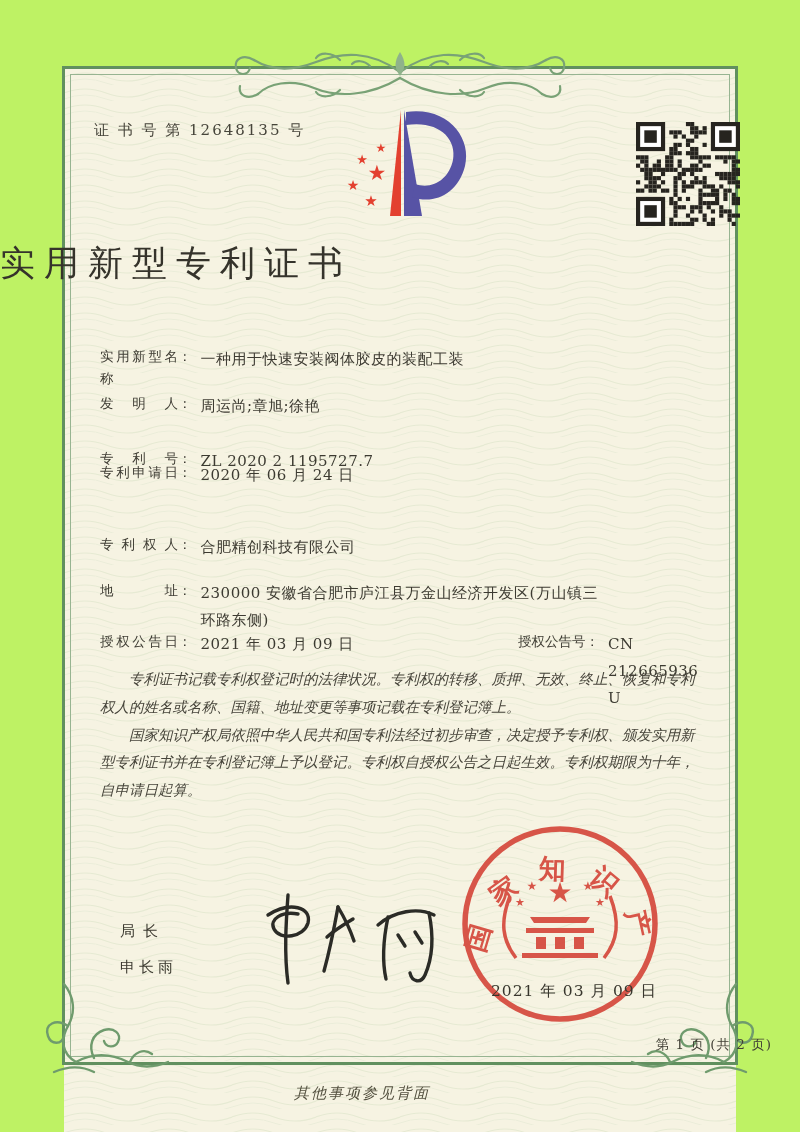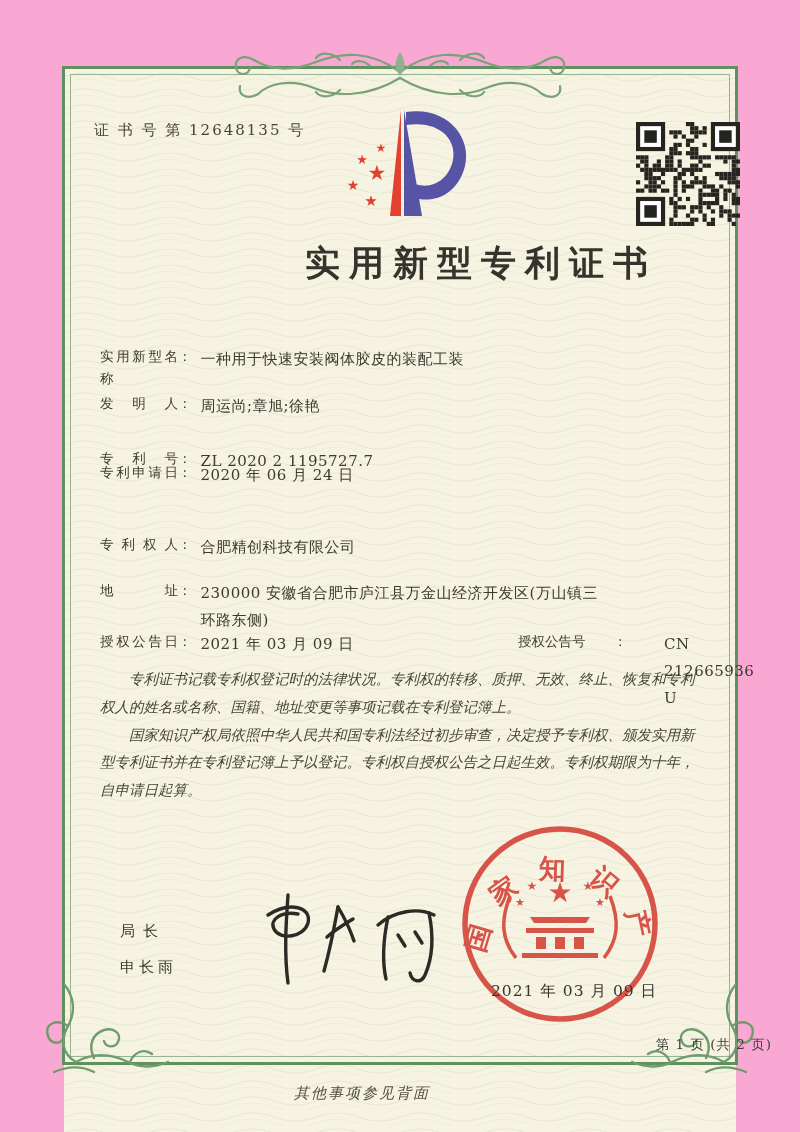--- a/index.html
+++ b/index.html
@@ -1,46 +1,46 @@
 <!DOCTYPE html>
 <html><head>
 <meta charset="utf-8">
 <style>
   html,body{margin:0;padding:0;}
   body{width:800px;height:1132px;background:#ffffff;font-family:"DejaVu Serif","Liberation Serif",serif;}
-  .page{position:relative;width:800px;height:1132px;overflow:hidden;background:#f9a8d4;}
+  .page{position:relative;width:800px;height:1132px;overflow:hidden;background:#bef264;}
 
   
   .texture{position:absolute;left:64px;top:69px;width:672px;height:1063px;background:#f6f3e2;}
   .texture svg{position:absolute;left:0;top:0;width:100%;height:100%;}
 
   
   .frame-outer{position:absolute;left:62px;top:66px;width:670px;height:993px;border:3px solid #61905f;}
   .frame-inner{position:absolute;left:70px;top:74px;width:658px;height:981px;border:1px solid #97b491;}
 
   .ornament{position:absolute;pointer-events:none;}
   .top-flourish{left:220px;top:42px;width:360px;height:64px;}
   .corner-bl{left:34px;top:982px;width:140px;height:100px;}
   .corner-br{left:626px;top:982px;width:140px;height:100px;transform:scaleX(-1);}
 
   .cert-no{position:absolute;left:94px;top:121px;font-size:15px;color:#46443a;letter-spacing:2px;}
   .logo{position:absolute;left:330px;top:102px;width:160px;height:132px;}
   .qr{position:absolute;left:636px;top:122px;width:104px;height:104px;}
 
-  .title{position:absolute;left:0;top:240px;width:657px;text-align:right;
-         font-size:35px;font-weight:700;color:#35332b;letter-spacing:9px;}
+  .title{position:absolute;left:0;top:240px;width:657px;text-align:left;
+         font-size:35px;font-weight:400;color:#35332b;letter-spacing:9px;}
 
   .field-row{position:absolute;left:100px;display:flex;align-items:flex-start;color:#3f3d34;}
   .field-label{width:78px;flex:none;font-size:13.5px;line-height:1.6;
                text-align:justify;text-align-last:justify;letter-spacing:0;}
   .field-colon{flex:none;font-size:13.5px;line-height:1.6;}
   .field-value{margin-left:9px;font-size:15px;line-height:1.8;letter-spacing:0.5px;color:#3c3a31;}
   .addr .field-value{max-width:408px;}
 
-  .grant-col2{position:absolute;left:418px;top:0;display:flex;color:#3f3d34;gap:28px;}
+  .grant-col2{position:absolute;left:418px;top:0;display:flex;color:#3f3d34;}
 
   .body-text{position:absolute;left:100px;width:606px;top:666px;color:#46443a;
              font-size:14.5px;line-height:1.92;font-style:italic;}
   .body-text p{margin:0;text-indent:2em;}
 
   .officer{position:absolute;left:108px;color:#3b392f;margin-left:12px;}
   .officer-title{top:922px;font-size:15px;letter-spacing:8px;}
   .officer-name{top:958px;font-size:15px;letter-spacing:4px;}
   .signature{position:absolute;left:232px;top:876px;width:210px;height:120px;}
 

